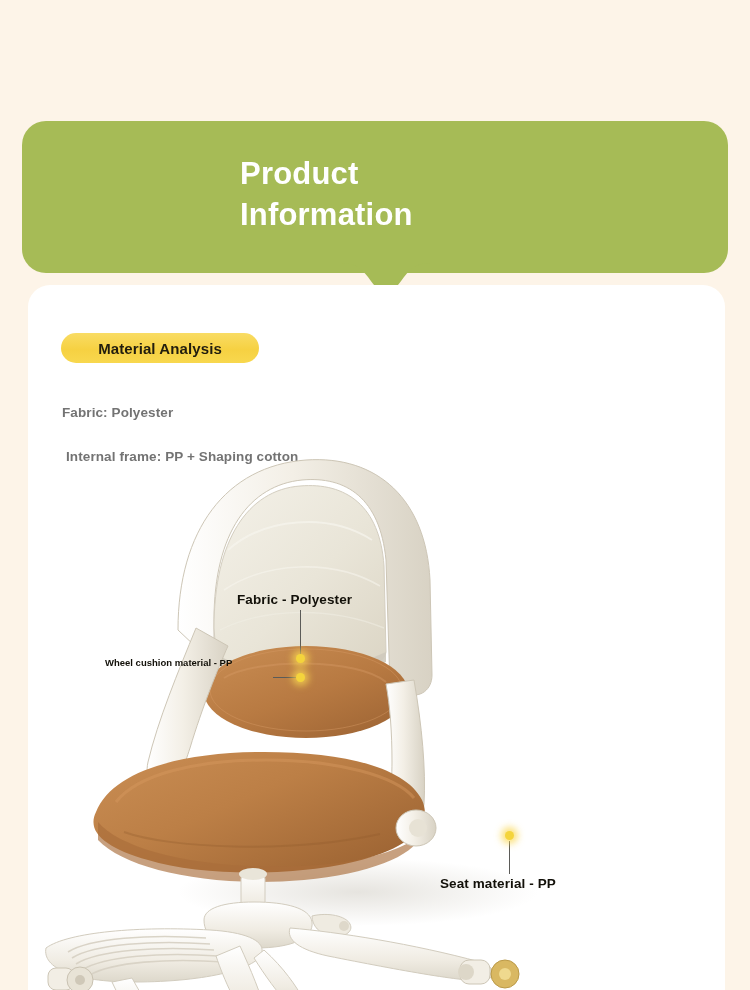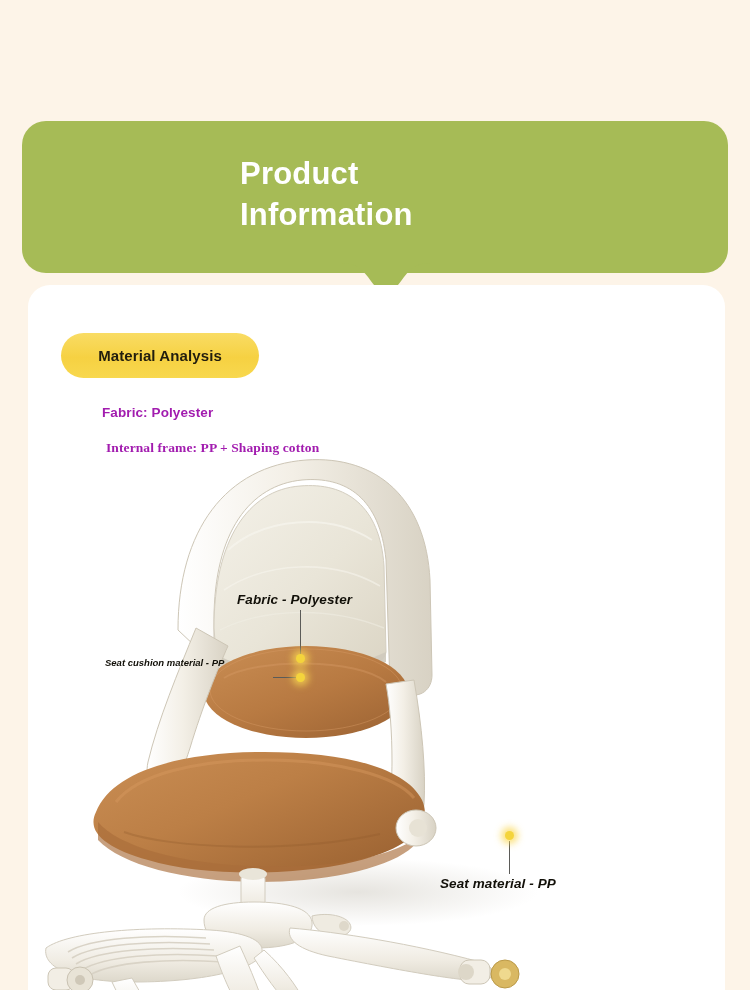--- a/index.html
+++ b/index.html
@@ -63,63 +63,61 @@
     background: #ffffff;
     border-radius: 22px;
   }
 
   
   #badge {
     position: absolute;
     left: 33px;
     top: 48px;
     width: 198px;
-    height: 45px;
+    height: 30px;
     border-radius: 23px;
     background: linear-gradient(180deg, #f9dc64 0%, #f6d142 55%, #f8d84e 100%);
     display: flex;
     align-items: center;
     justify-content: center;
   }
   #badge-label {
     color: #211d0e;
     font-size: 15px;
     font-weight: bold;
     letter-spacing: .1px;
   }
 
   
   .spec-line {
     position: absolute;
-    color: #a21caf;
+    color: #737373;
     font-size: 13.5px;
     font-weight: bold;
     letter-spacing: .1px;
     white-space: nowrap;
-    margin-left: 40px;
   }
   #spec-0 { left: 34px; top: 120px; }
-  #spec-1 { left: 38px; top: 155px; font-family: Liberation Serif, serif; }
+  #spec-1 { left: 38px; top: 164px; }
 
   
   #photo {
     position: absolute;
     left: 0;
     top: 155px;
     width: 697px;
     height: 585px;
     overflow: hidden;
   }
 
   
   .callout {
     position: absolute;
     color: #121009;
     white-space: nowrap;
-    font-style: italic;
   }
   .callout.big  { font-size: 13.5px; font-weight: bold; letter-spacing: .1px; }
   .callout.small{ font-size: 9.5px;  font-weight: bold; letter-spacing: 0; }
 
   #callout-fabric { left: 209px; top: 307px; }
   #callout-seat-pp { left: 77px; top: 372px; }
   #callout-seat-sponge {
     left: 76px; top: 385px; width: 165px;
     white-space: normal; line-height: 1.18;
   }
@@ -301,17 +299,17 @@
   <div class="leader" id="leader-fabric"></div>
   <div class="leader" id="leader-seat"></div>
   <div class="leader" id="leader-wheel"></div>
 
   <div class="hotspot" id="hotspot-fabric"></div>
   <div class="hotspot" id="hotspot-seat"></div>
   <div class="hotspot" id="hotspot-wheel"></div>
 
   <div class="callout big" id="callout-fabric">Fabric - Polyester</div>
 
-  <div class="callout small" id="callout-seat-pp">Seat cushion material - PP</div>
+  <div class="callout small" id="callout-seat-pp">Wheel cushion material - PP</div>
 
 
   <div class="callout big" id="callout-wheel">Seat material - PP</div>
 </div>
 
 </body></html>

